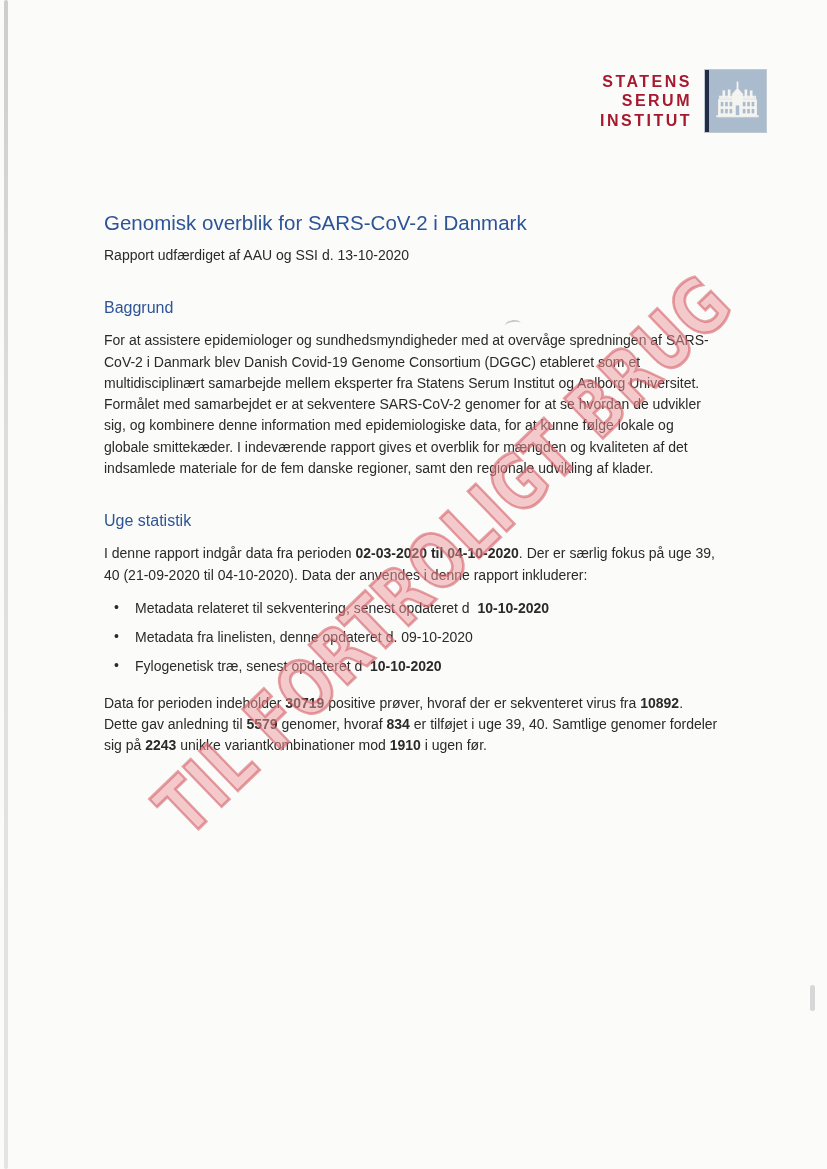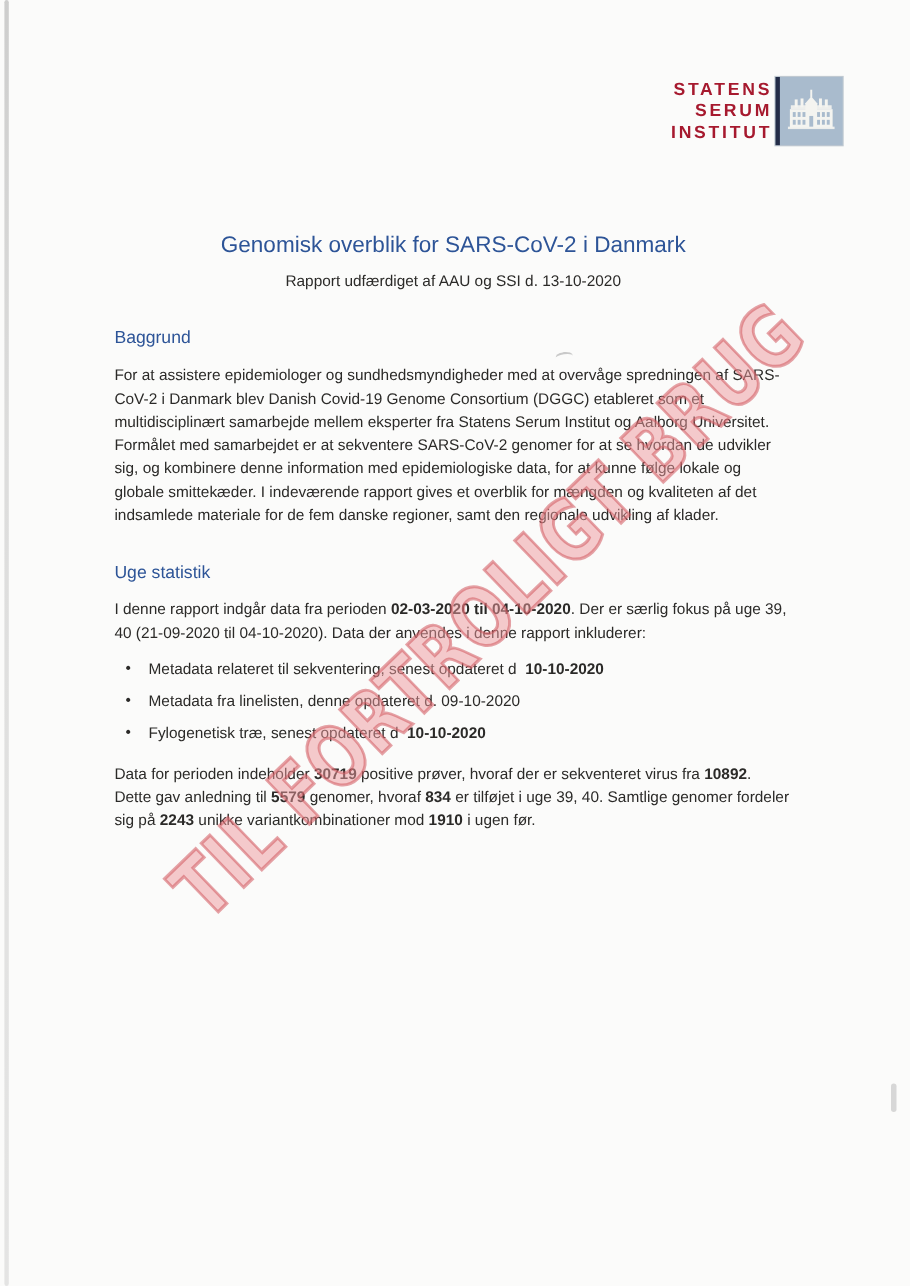--- a/index.html
+++ b/index.html
@@ -26,38 +26,38 @@
     border-radius: 50% 50% 0 0; transform: rotate(-8deg);
   }
   .scan-mark-right {
     position: absolute; right: 12px; top: 985px; width: 5px; height: 26px;
     background: rgba(150,150,150,.35); border-radius: 3px;
   }
 
   
   .logo { position: absolute; top: 70px; right: 61px; display: flex; align-items: center; }
   .logo-text {
-    text-align: right; margin-right: 3px;
+    text-align: right; margin-right: 13px;
     font-weight: bold; font-size: 16px; line-height: 19.5px;
     letter-spacing: 2.5px; color: #A6192E;
   }
   .logo-box {
     width: 57px; height: 62px; background: #a9bbcd;
     border-left: 4px solid #232c47;
     box-shadow: 0 0 0 1px rgba(120,140,160,.45);
     display: flex; align-items: center; justify-content: center;
   }
 
   
   .content { position: absolute; left: 104px; top: 210px; width: 616px;
     color: #2b2a28; font-size: 14px; line-height: 21.3px; }
   .doc-title { font-size: 20.5px; line-height: 26px; font-weight: normal;
-    color: #2d5497; margin: 0; text-align: center; }
+    color: #2d5497; margin: 0; }
   .doc-subtitle { margin: 14px 0 0; }
-  .doc-byline { margin: 9px 0 0; text-align: center; }
+  .doc-byline { margin: 9px 0 0; }
   h2.sec { font-size: 16px; line-height: 22px; font-weight: normal;
     color: #2d5497; margin: 31px 0 0; }
   p.body { margin: 11px 0 0; }
   p.closing { margin: 16px 0 0; }
   ul.bullets { list-style: none; margin: 12px 0 0; padding: 0; }
   ul.bullets li { position: relative; padding-left: 31px; margin-bottom: 7.5px; }
   ul.bullets li .marker { position: absolute; left: 10px; top: -1px; font-size: 14px; }
 
   
   .watermark {

